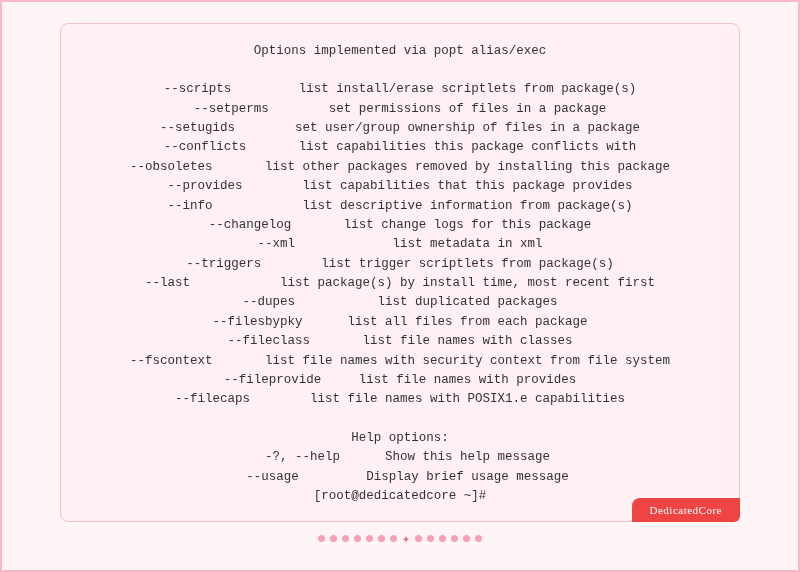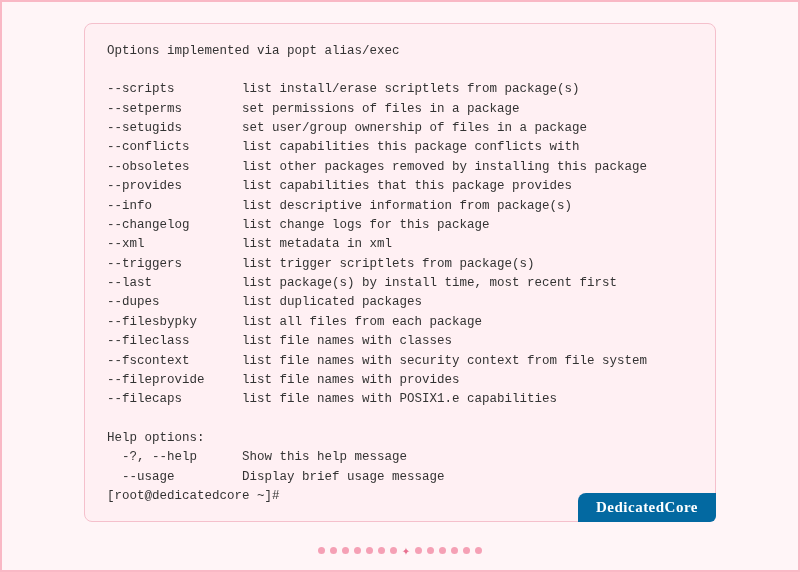--- a/index.html
+++ b/index.html
@@ -15,45 +15,46 @@
       font-family: 'Courier New', Courier, monospace;
       display: flex;
       flex-direction: column;
       align-items: center;
       justify-content: center;
       border: 2px solid #f9b8c5;
       overflow: hidden;
     }
 
     .terminal-wrapper {
-      width: 632px;
+      width: 680px;
       background: #fff0f3;
       border: 1.5px solid #f5c0cc;
       border-radius: 8px;
       padding: 18px 22px 14px 22px;
       position: relative;
-      margin: 12px auto;
+      margin: 0 auto;
+      text-align: center;
     }
 
     .terminal-content {
       font-size: 12.5px;
       color: #333;
       line-height: 1.55;
       white-space: pre;
     }
 
     .brand-badge {
       position: absolute;
       bottom: -1px;
       right: -1px;
-      background: #0369a1;
+      background: #ef4444;
       color: white;
       font-family: Georgia, serif;
-      font-size: 15px;
-      font-weight: bold;
+      font-size: 11px;
+      font-weight: normal;
       padding: 6px 18px;
       border-top-left-radius: 8px;
       border-bottom-right-radius: 6px;
       letter-spacing: 0.5px;
     }
 
     .dots-bar {
       display: flex;
       align-items: center;
       justify-content: center;

